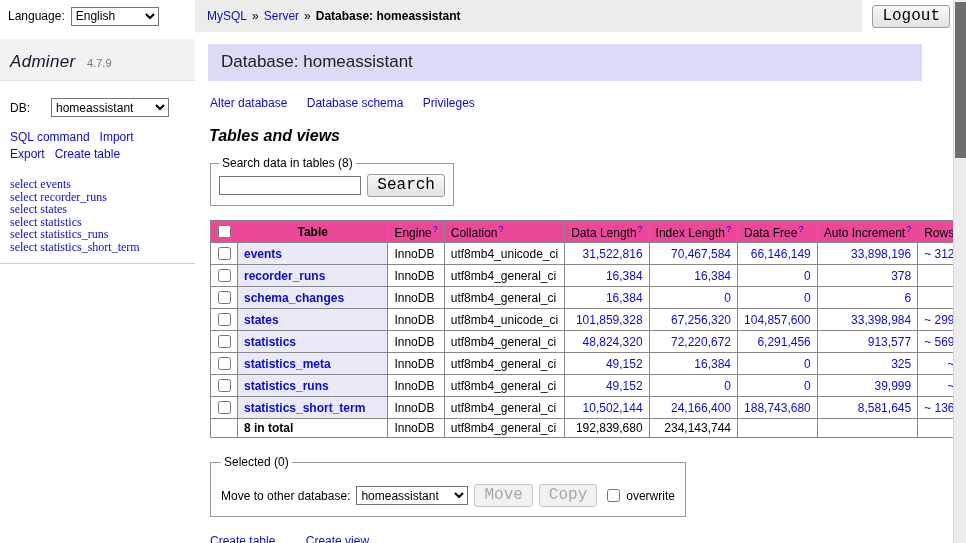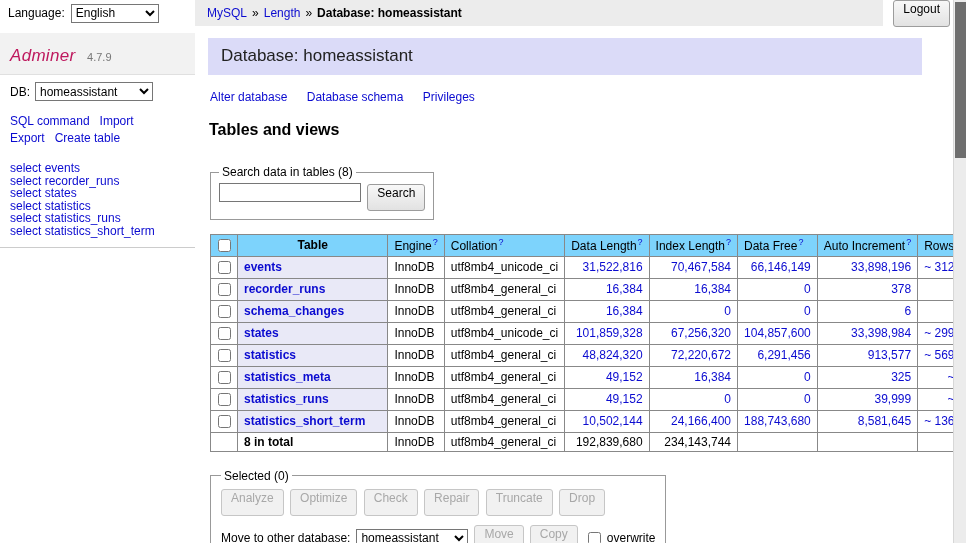--- a/index.html
+++ b/index.html
@@ -5,67 +5,67 @@
   * { box-sizing: border-box; }
   html,body { margin:0; padding:0; }
   body {
     width:966px; height:543px; overflow:hidden; position:relative;
     background:#fff; color:#000;
     font-family:"Liberation Sans","DejaVu Sans",sans-serif; font-size:12px;
   }
   a { color:#0b0bd0; text-decoration:none; cursor:pointer; }
 
   
-  .topbar { height:26px; display:flex; align-items:center; padding-right:16px; }
+  .topbar { height:32px; display:flex; align-items:center; padding-right:16px; }
   .lang-area { width:195px; flex:0 0 195px; display:flex; align-items:center; gap:6px; padding-left:8px; }
   .lang-area select { width:88px; }
   .breadcrumb { flex:1; align-self:stretch; background:#ececec; display:flex; align-items:center; gap:5px; padding:8px 12px; margin-right:10px; }
   .breadcrumb .sep { color:#000; }
   .breadcrumb .current { font-weight:700; }
 
   
   button {
-    font-family:Liberation Sans, sans-serif; font-size:12px; color:#000;
+    font-family:Liberation Mono, monospace; font-size:16px; color:#000;
     background:linear-gradient(#f8f8f8,#e2e2e2);
-    border:1px solid #9c9c9c; border-radius:3px; padding:1px 9px 10px; cursor:pointer;
+    border:1px solid #9c9c9c; border-radius:3px; padding:1px 9px 2px; cursor:pointer;
   }
   button:disabled { color:#a8a8a8; background:#f1f1f1; border-color:#c6c6c6; cursor:default; }
   select { font-family:inherit; font-size:12px; height:19px; border:1px solid #767676; background:#fff; }
   input[type=text] { font-family:inherit; font-size:12px; width:142px; height:19px; border:1px solid #767676; padding:1px 3px; }
 
   
   .app { display:flex; align-items:flex-start; }
 
   
   .sidebar { width:195px; flex:0 0 195px; }
   .sidebar h1 { margin:7px 0 0; background:#f2f2f2; border-bottom:1px solid #e0e0e0; padding:6px 10px 7px; font-weight:400; }
-  .brand { font-style:italic; font-size:17px; color:#be185d; letter-spacing:.3px; }
+  .brand { font-style:italic; font-size:17px; color:#0f172a; letter-spacing:.3px; }
   .version { font-size:11px; color:#777; margin-left:5px; }
-  .dbrow { margin:7px 0 0 10px; display:flex; align-items:center; gap:5px; }
+  .dbrow { margin:17px 0 0 10px; display:flex; align-items:center; gap:21px; }
   .dbrow select { width:118px; }
   .actions { margin:12px 0 0 10px; line-height:17px; }
   .actions a { margin-right:10px; }
   .tables { list-style:none; margin:15px 0 0; padding:0 0 9px 10px; border-bottom:1px solid #ccc; }
-  .tables li { line-height:12.6px; }
+  .tables li { line-height:12.6px;font-family:Liberation Serif, serif; }
 
   
   .content { flex:1; padding:12px 44px 0 13px; min-width:0; }
   h2.pagetitle { margin:0; background:#dbdbf8; padding:8px 13px 9px; font-size:17px; font-weight:400; color:#222; }
   .navlinks { margin:15px 0 0 2px; }
   .navlinks a { margin-right:16px; }
-  h3.section { font-size:16px; font-weight:700; margin:17px 0 26px 1px; }
+  h3.section { font-size:16px; font-weight:700; margin:17px 0 11px 1px;font-style:italic; }
 
   fieldset { display:inline-block; border:1px solid #999; margin:0 0 0 2px; padding:4px 8px 8px; }
   fieldset legend { font-size:12px; padding:0 3px; }
   .search-fieldset button { margin-left:3px; }
 
   
   table.db { border-collapse:collapse; margin:14px 0 0 2px; font-size:12px; }
   table.db th, table.db td { border:1px solid #888; padding:2px 6px; height:18px; white-space:nowrap; }
-  table.db thead th { background:#7dd3fc; font-weight:400; text-align:left; }
+  table.db thead th { background:#ec4899; font-weight:400; text-align:left; }
   table.db thead th.tcol { font-weight:700; text-align:center; }
   table.db tbody th.name { background:#e9e9f7; text-align:left; padding-right:22px; }
   table.db .check { width:22px; text-align:center; padding:1px 3px; }
   table.db td.num { text-align:right; }
   a.tbl { font-weight:700; }
   sup.doc { font-size:9px; color:#0b0bd0; margin-left:1px; }
   tr.total td { font-size:12px; }
   td.total-label { font-weight:700; }
   td.ghost { border:none; background:transparent; }
   .w-table{min-width:112px} .w-engine{min-width:44px} .w-coll{min-width:92px}
@@ -92,21 +92,21 @@
 <div class="topbar">
   <div class="lang-area">
     <span>Language:</span>
     <select>
       <option>English</option>
     </select>
   </div>
   <div class="breadcrumb">
     <a href="#">MySQL</a>
     <span class="sep">»</span>
-    <a href="#">Length</a>
+    <a href="#">Server</a>
     <span class="sep">»</span>
     <span class="current">Database: homeassistant</span>
   </div>
   <button>Logout</button>
 </div>
 
 <div class="app">
 
   <aside class="sidebar">
     <h1>
@@ -272,28 +272,20 @@
           <td class="num"></td>
           <td class="ghost"></td>
           <td class="ghost"></td>
 
         </tr>
       </tbody>
     </table>
 
     <fieldset class="selected-fieldset">
       <legend>Selected (0)</legend>
-      <div class="btn-row">
-        <button disabled="">Analyze</button>
-        <button disabled="">Optimize</button>
-        <button disabled="">Check</button>
-        <button disabled="">Repair</button>
-        <button disabled="">Truncate</button>
-        <button disabled="">Drop</button>
-      </div>
       <div class="move-row">
         <span>Move to other database:</span>
         <select>
           <option>homeassistant</option>
         </select>
         <button disabled="">Move</button>
         <button disabled="">Copy</button>
         <span class="ovw">
           <input type="checkbox" style="">
           <span>overwrite</span>

